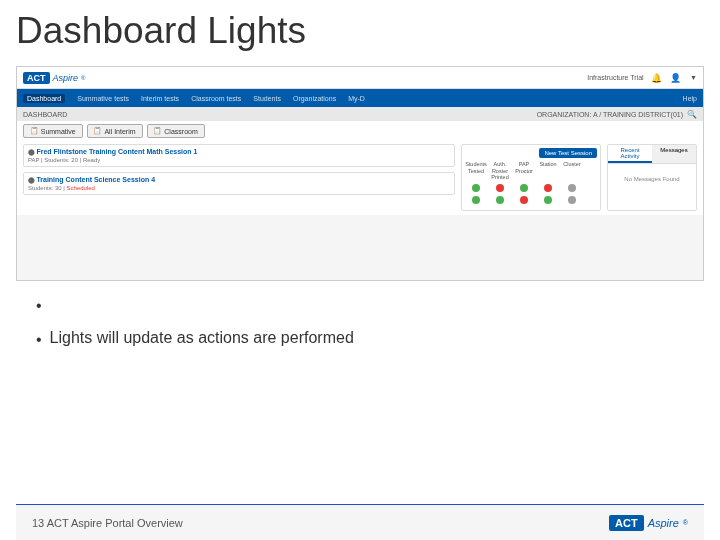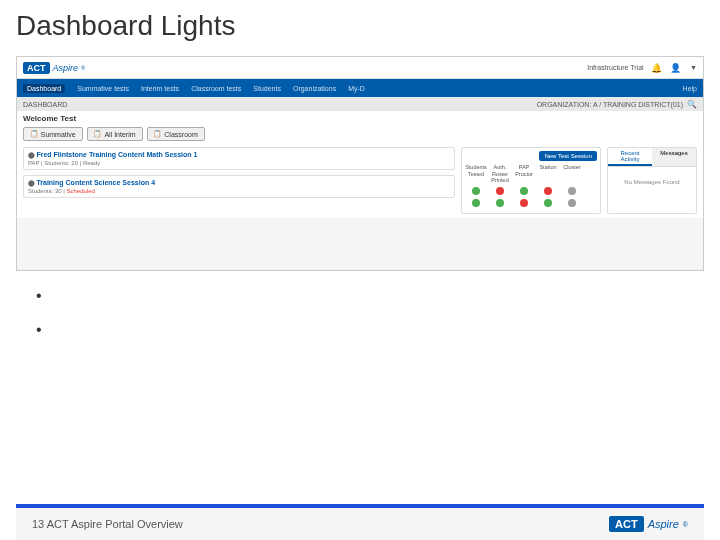--- a/index.html
+++ b/index.html
@@ -16,21 +16,21 @@
     .slide-container {
       width: 720px;
       height: 540px;
       background: #ffffff;
       display: flex;
       flex-direction: column;
       padding: 10px 16px 0 16px;
     }
 
     .slide-title {
-      font-size: 28px;
+      font-size: 37px;
       font-weight: normal;
       color: #333333;
       margin-bottom: 10px;
       padding-bottom: 4px;
     }
 
     
     .screenshot-box {
       border: 1px solid #cccccc;
       background: #f5f5f5;
@@ -302,21 +302,21 @@
     .bullet-dot {
       font-size: 16px;
       margin-top: 2px;
       flex-shrink: 0;
     }
 
     
     .slide-footer {
       height: 36px;
       background: #f5f5f5;
-      border-top: 4px solid #1d4ed8;
+      border-top: 1px solid #1d4ed8;
       display: flex;
       align-items: center;
       justify-content: space-between;
       padding: 0 16px;
       flex-shrink: 0;
     }
 
     .footer-page {
       font-size: 11px;
       color: #555;
@@ -385,21 +385,20 @@
 
     <div class="app-breadcrumb">
       <span class="breadcrumb-text">DASHBOARD</span>
       <div class="breadcrumb-right">
         <span>ORGANIZATION: A / TRAINING DISTRICT(01)</span>
         <span style="font-size:8px;">🔍</span>
       </div>
     </div>
 
     <div style="background:#fff;padding:3px 6px 2px 6px;">
-      <div class="welcome-title">Welcome Test</div>
 
       <div class="tab-buttons">
         <div class="tab-btn">
           <span>📋</span>
           <span style="font-size:7px;">Summative</span>
         </div>
         <div class="tab-btn">
           <span>📋</span>
           <span style="font-size:7px;">All Interim</span>
         </div>
@@ -491,20 +490,21 @@
 
     </div>
   </div>
 
   <div class="bullet-section">
     <div class="bullet-item">
       <span class="bullet-dot">•</span>
     </div>
     <div class="bullet-item">
       <span class="bullet-dot">•</span>
+      <span>Lights will update as actions are performed</span>
     </div>
   </div>
 
   <div class="slide-footer">
     <div class="footer-page">13  ACT Aspire Portal Overview</div>
     <div class="footer-logo">
       <div class="footer-act-box">ACT</div>
       <span class="footer-aspire-text">Aspire</span>
       <span class="footer-reg">®</span>
     </div>

